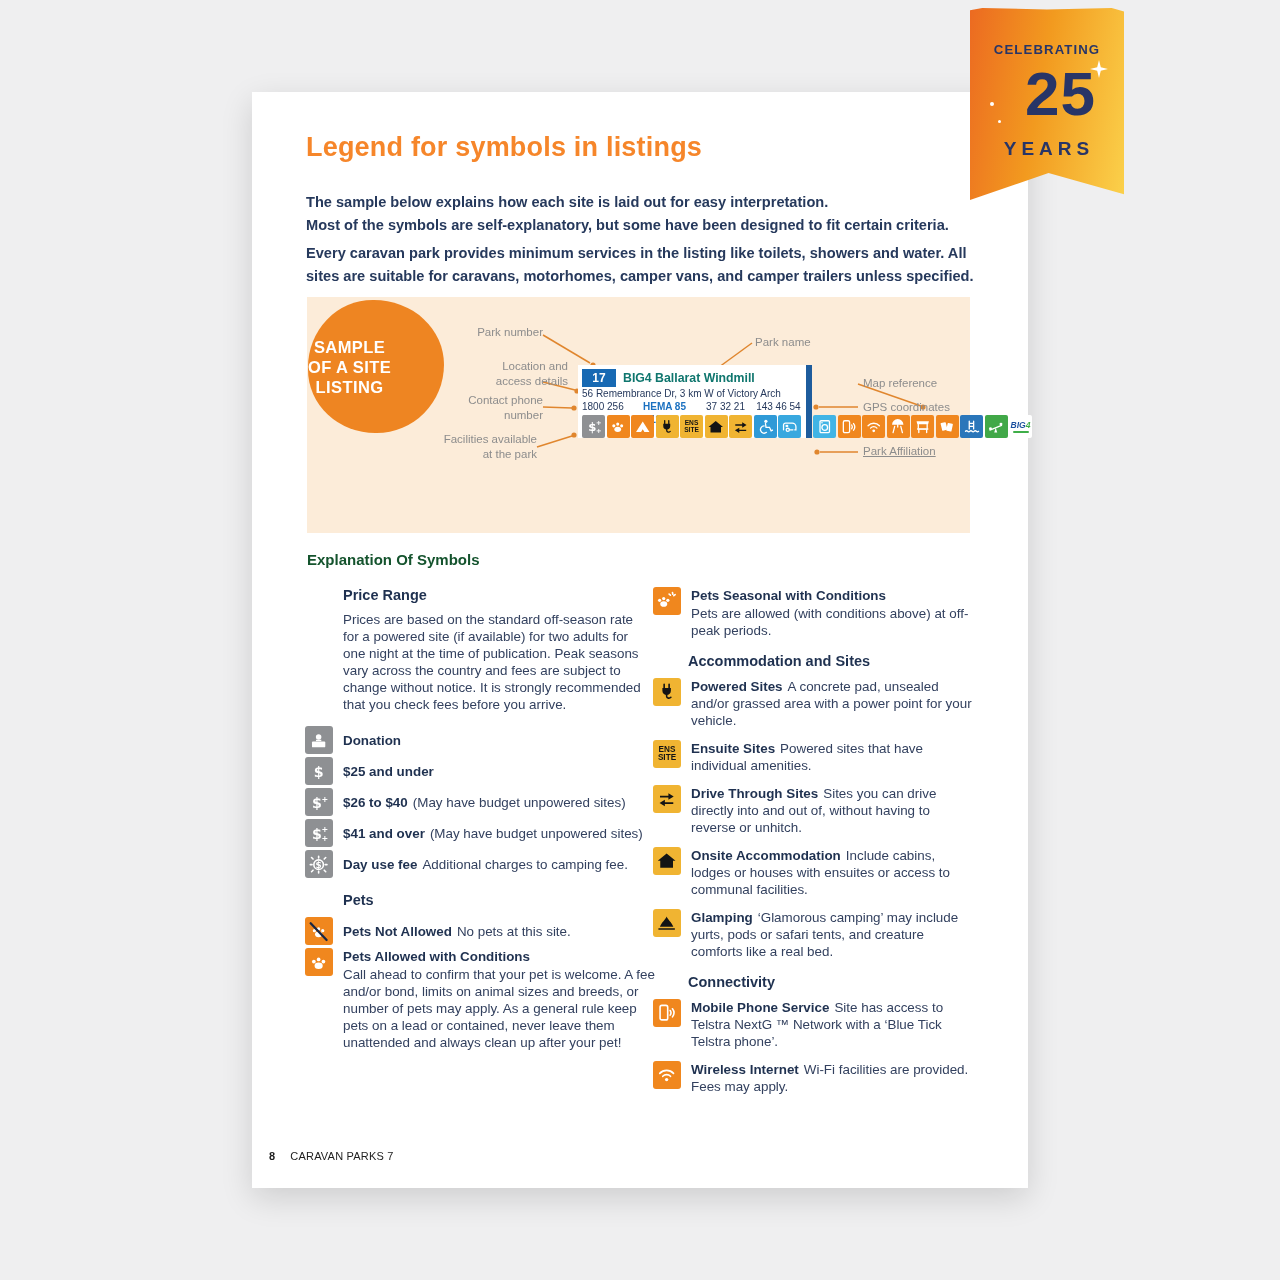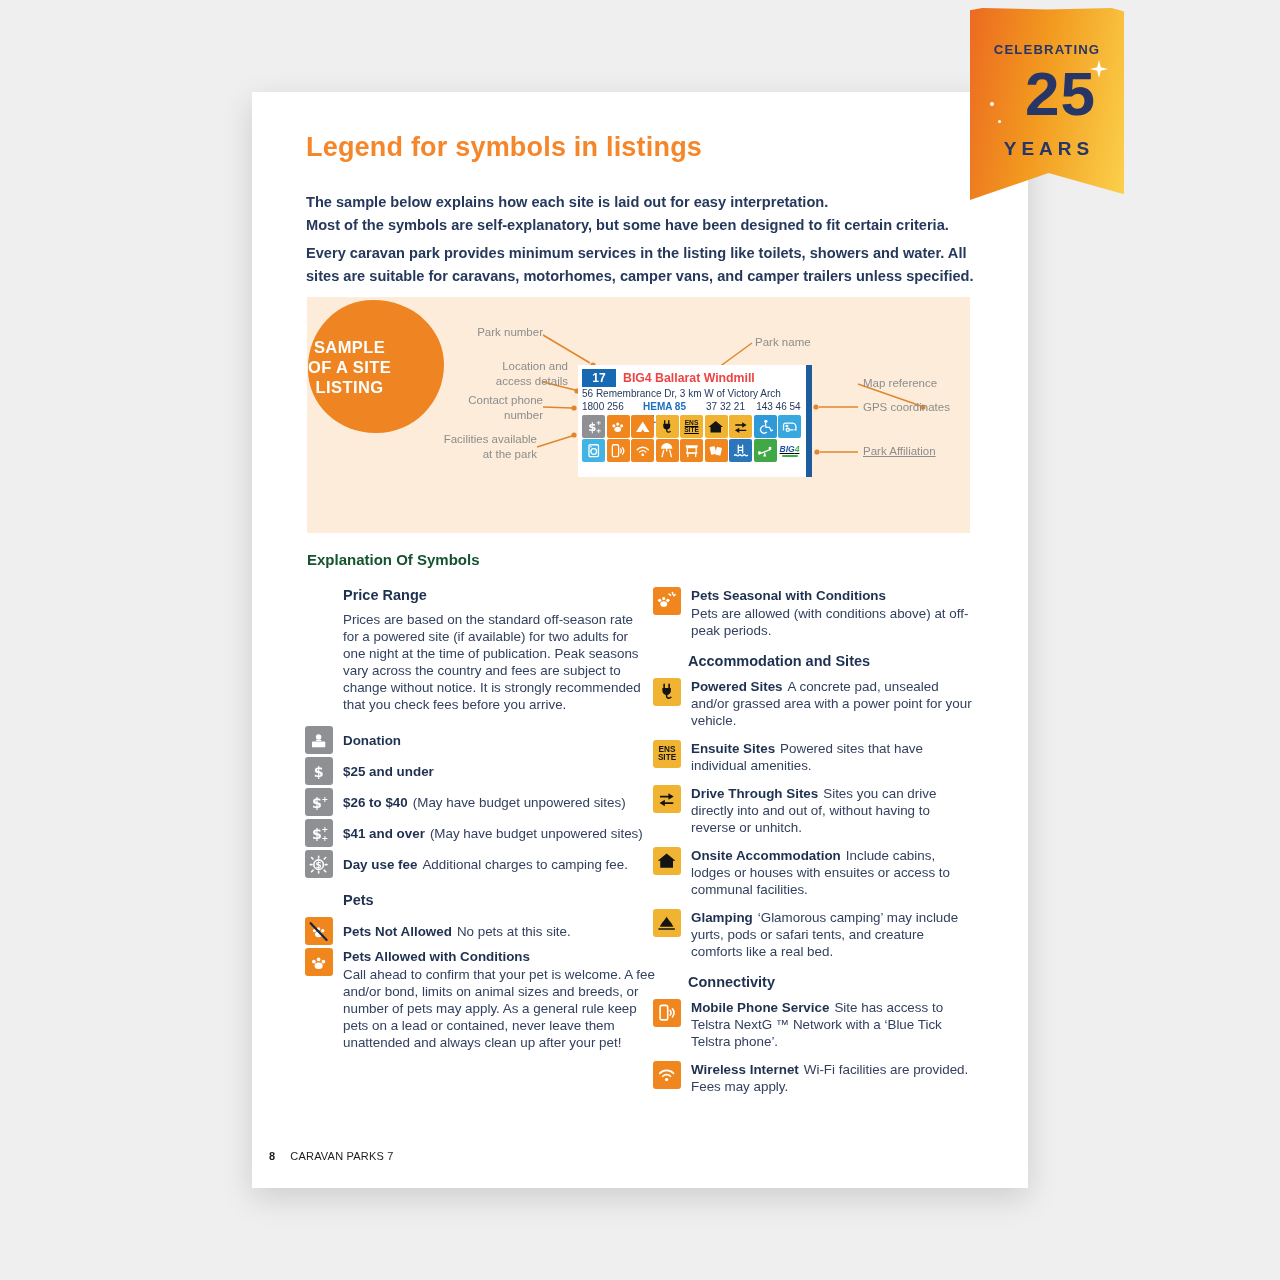--- a/index.html
+++ b/index.html
@@ -14,30 +14,30 @@
   .sample{position:absolute;left:55px;top:205px;width:663px;height:236px;background:#fcecd9;}
   .blob{position:absolute;left:1px;top:3px;width:136px;height:133px;background:#ee8522;
         border-radius:48% 52% 50% 50%/51% 49% 52% 48%;display:flex;align-items:center;justify-content:flex-start;}
   .blob-text{white-space:pre-line;text-align:center;color:#fff;font-size:16.5px;font-weight:800;line-height:20px;letter-spacing:.4px;}
   .ann-label{position:absolute;font-size:11.5px;color:#8d8d8d;font-weight:500;line-height:15px;white-space:pre-line;}
   .ar{text-align:right;}
   .ann-lines{position:absolute;left:0;top:0;pointer-events:none;}
   .ann-lines line{stroke:#e0862e;stroke-width:1.5;}
   .ann-lines circle{fill:#e0862e;}
   
-  .card{position:absolute;left:271px;top:68px;width:234px;height:112px;background:#fff;padding:3px 10px 3px 4px;box-sizing:border-box;}
+  .card{position:absolute;left:271px;top:68px;width:234px;height:73px;background:#fff;padding:3px 10px 3px 4px;box-sizing:border-box;}
   .card-bar{position:absolute;right:0;top:0;bottom:0;width:6px;background:#1d5c9d;}
   .card-row1{display:flex;align-items:center;gap:7px;height:19px;}
   .pk-badge{width:34px;height:18px;background:#1769b3;color:#fff;font-size:12px;font-weight:700;
             display:flex;align-items:center;justify-content:center;}
-  .pk-name{font-size:12.3px;font-weight:800;color:#ef4444;white-space:nowrap;}
+  .pk-name{font-size:12.3px;font-weight:800;color:#0f766e;white-space:nowrap;}
   .card-addr{font-size:10px;color:#26395c;height:13px;line-height:13px;}
   .card-line3{display:flex;gap:9px;font-size:10px;color:#26395c;height:13px;line-height:13px;}
   .hema{color:#1a70c0;font-weight:700;}
-  .icon-grid{display:flex;flex-direction:column;gap:1px;margin-top:2px;text-decoration:underline;}
+  .icon-grid{display:flex;gap:12px;margin-top:2px;}
   .icon-row{display:flex;gap:1.5px;}
   
   .tile{display:inline-flex;align-items:center;justify-content:center;flex-direction:column;
         border-radius:2px;color:#fff;flex-shrink:0;}
   .tile svg{width:76%;height:76%;fill:currentColor;}
   .tc{width:23px;height:23px;}
   .tl{width:28px;height:28px;border-radius:3px;}
   .t-or{background:#f0871e;}
   .t-ye{background:#f0b432;color:#141414;}
   .t-gr{background:#8e9093;}

